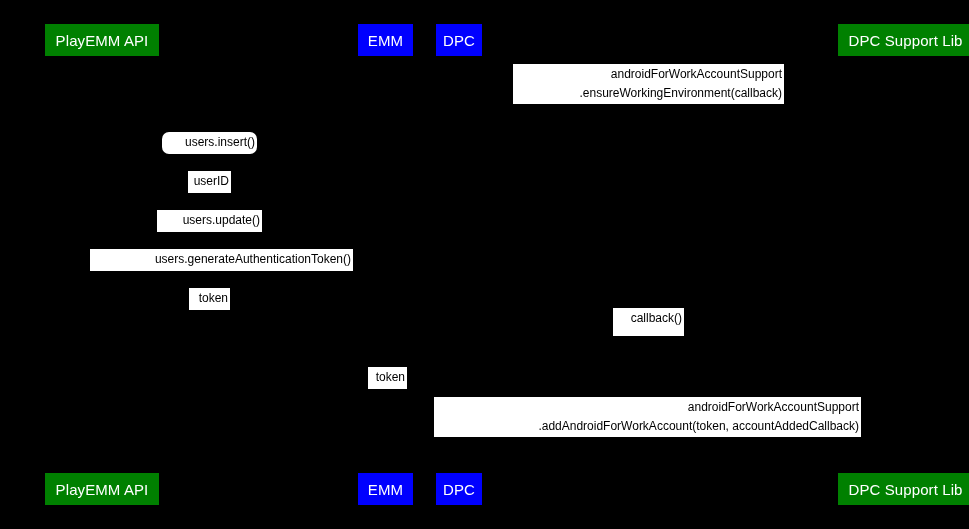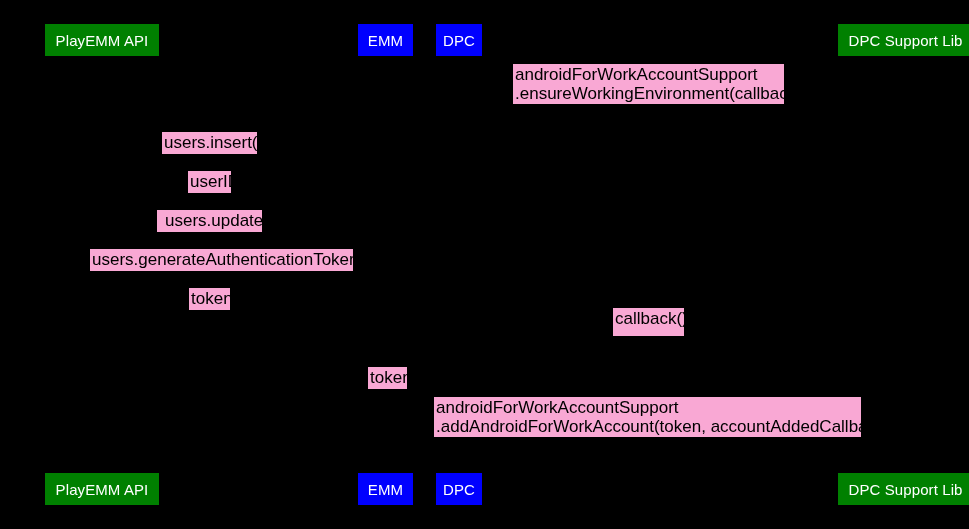--- a/index.html
+++ b/index.html
@@ -28,26 +28,26 @@
     font-size: 15px;
     font-family: "Liberation Sans", sans-serif;
     line-height: 1;
     white-space: nowrap;
     letter-spacing: 0.1px;
     margin-left: 34px;
   }
   .msg-label {
     position: absolute;
     box-sizing: border-box;
-    background: #f9a8d4;
+    background: #ffffff;
     color: #000000;
-    font-size: 17px;
+    font-size: 12px;
     font-family: "Liberation Sans", sans-serif;
     line-height: 19px;
-    text-align: left;
+    text-align: right;
     white-space: pre;
     padding: 1px 2px;
   }
   .lifeline {
     position: absolute;
     width: 1px;
     background: #000000;
   }
 </style>
 </head>
@@ -77,21 +77,21 @@
       <span>DPC</span>
     </div>
     <div class="participant" style="left: 804px; top: 24px; width: 135px; height: 32px; background: rgb(0, 128, 0); color: rgb(255, 255, 255);">
       <span>DPC Support Lib</span>
     </div>
     <div class="participant" style="left: 804px; top: 473px; width: 135px; height: 32px; background: rgb(0, 128, 0); color: rgb(255, 255, 255);">
       <span>DPC Support Lib</span>
     </div>
     <div class="msg-label" style="left: 513px; top: 64px; width: 271px; height: 40px;">androidForWorkAccountSupport
 .ensureWorkingEnvironment(callback)</div>
-    <div class="msg-label" style="left: 162px; top: 132px; width: 95px; height: 22px;">users.insert()</div>
+    <div class="msg-label" style="left: 162px; top: 132px; width: 95px; height: 22px; border-radius: 7px;">users.insert()</div>
     <div class="msg-label" style="left: 188px; top: 171px; width: 43px; height: 22px;">userID</div>
     <div class="msg-label" style="left: 157px; top: 210px; width: 105px; height: 22px; padding-left: 8px;">users.update()</div>
     <div class="msg-label" style="left: 78px; top: 249px; width: 263px; height: 22px; margin-left: 12px;">users.generateAuthenticationToken()</div>
     <div class="msg-label" style="left: 189px; top: 288px; width: 41px; height: 22px;">token</div>
     <div class="msg-label" style="left: 613px; top: 308px; width: 71px; height: 28px;">callback()</div>
     <div class="msg-label" style="left: 368px; top: 367px; width: 39px; height: 22px;">token</div>
     <div class="msg-label" style="left: 434px; top: 397px; width: 427px; height: 40px;">androidForWorkAccountSupport
 .addAndroidForWorkAccount(token, accountAddedCallback)</div>
   </div>
 

